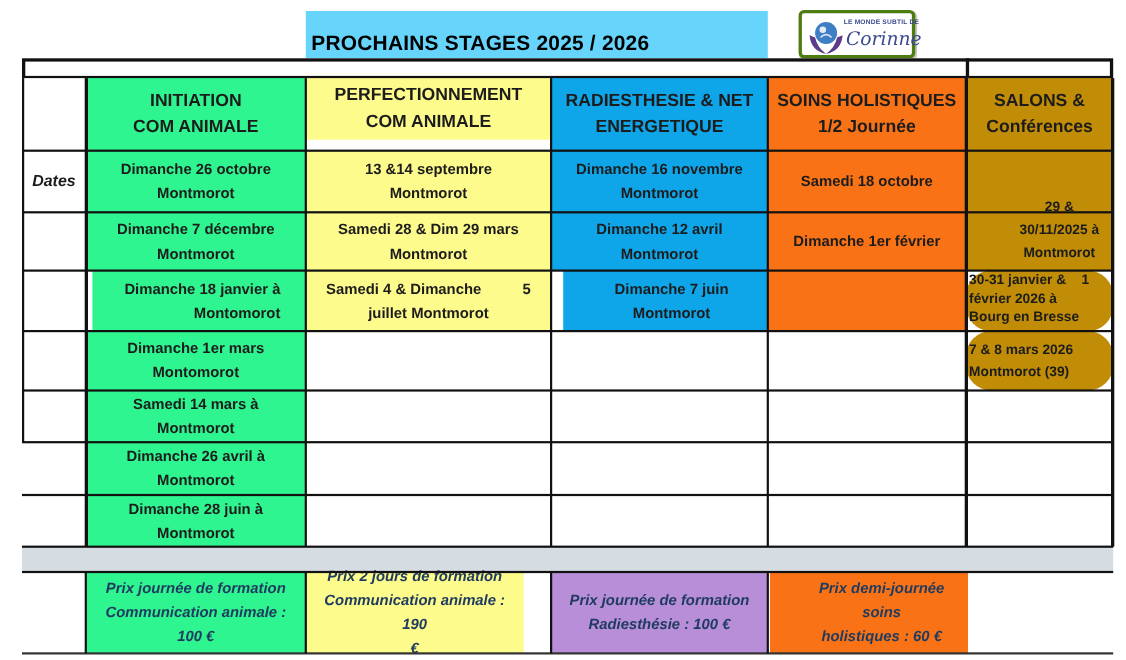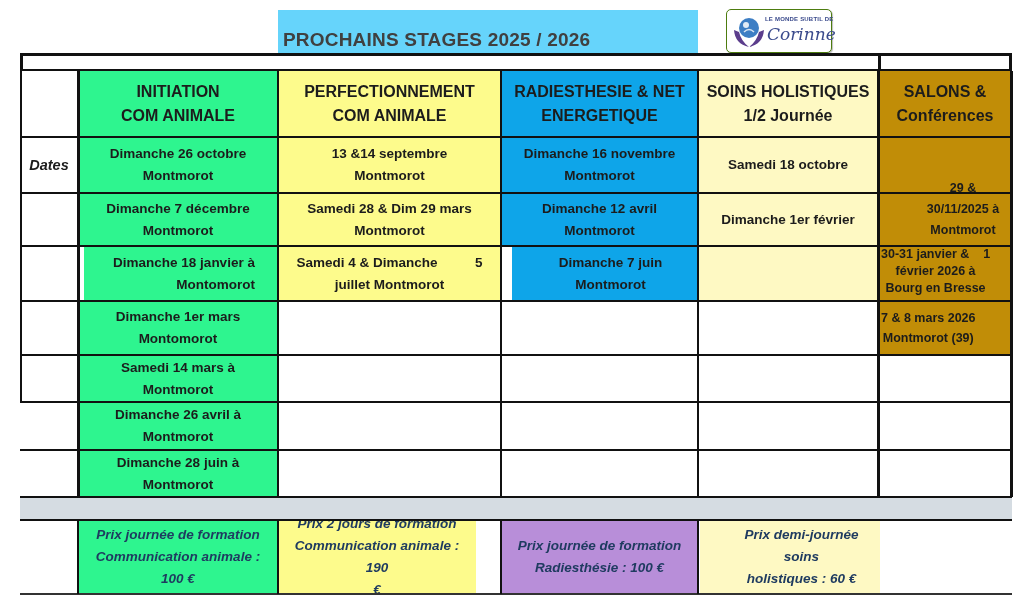--- a/index.html
+++ b/index.html
@@ -5,26 +5,26 @@
   * { box-sizing: border-box; margin: 0; padding: 0; }
   html, body { width: 1024px; height: 600px; background: #ffffff; overflow: hidden; }
   body { position: relative; font-family: "Liberation Sans", "DejaVu Sans", sans-serif; color: #1a1a1a; }
 
   .banner {
     position: absolute; left: 278px; top: 10px; width: 420px; height: 43px;
     background: #66d4fb;
   }
   .banner-title {
     position: absolute; left: 5px; bottom: 2px;
-    font-size: 19px; font-weight: bold; color: #404040; letter-spacing: 0.2px;
+    font-size: 19px; font-weight: bold; color: #000000; letter-spacing: 0.2px;
     white-space: nowrap;
   }
   .logo {
     position: absolute; left: 726px; top: 9px; width: 106px; height: 44px;
-    border: 1px solid #4d7c0f; border-radius: 5px; background: #fff;
+    border: 3px solid #4d7c0f; border-radius: 5px; background: #fff;
     box-shadow: 1px 1px 1px rgba(0,0,0,0.25);
   }
   .logo-emblem { position: absolute; left: 5px; top: 4px; width: 34px; height: 36px; }
   .logo-top {
     position: absolute; left: 38px; top: 6px; font-size: 6px; font-weight: bold;
     color: #3a4a8c; letter-spacing: 0.2px; white-space: nowrap;
   }
   .logo-name {
     position: absolute; left: 40px; top: 14px; font-family: "DejaVu Serif", serif;
     font-style: italic; font-size: 17px; color: #3a4a8c; white-space: nowrap;
@@ -38,29 +38,29 @@
 
   .cell {
     position: absolute; display: flex; align-items: center; justify-content: center;
     text-align: center; font-weight: bold; font-size: 13.5px; line-height: 22px;
     color: #1c1c1c; padding: 0 4px; white-space: pre-line;
   }
   .hdr { font-size: 16px; line-height: 24px; }
   .green { background: #2ef58f; }
   .yellow { background: #fdfb8c; }
   .purple { background: #0ea5e9; }
-  .pink { background: #fef9c3; }
+  .pink { background: #f97316; }
   .gold { background: #c18d07; }
   .white { background: #ffffff; }
   .grey { background: #d5dce2; }
   .purple2 { background: #b88ed9; }
 
   .price { font-style: italic; color: #1f3b60; font-size: 13.5px; line-height: 22px; }
 
-  .left-align { justify-content: flex-start; text-align: center; padding-left: 3px; }
+  .left-align { justify-content: flex-start; text-align: left; padding-left: 3px; border-radius: 23px; }
 
   .hline { position: absolute; height: 2px; background: #111; }
   .vline { position: absolute; width: 2px; background: #111; }
 
   .dates-label { font-style: italic; font-weight: bold; font-size: 14.5px; }
 </style>
 </head>
 <body>
 
 <div class="banner">
@@ -79,21 +79,21 @@
   <div class="logo-name">Corinne</div>
 </div>
 
 <div class="topbar">
   <div class="topbar-divider"></div>
 </div>
 
 <div class="cell white" style="left:20px;top:71px;width:58px;height:66px;"></div>
 <div class="cell hdr green" style="left:78px;top:71px;width:200px;height:66px;">INITIATION
 COM ANIMALE</div>
-<div class="cell hdr yellow" style="left:278px;top:71px;width:223px;height:66px;">PERFECTIONNEMENT
+<div class="cell hdr yellow" style="left:278px;top:71px;width:223px;height:56px;">PERFECTIONNEMENT
 COM ANIMALE</div>
 <div class="cell hdr purple" style="left:501px;top:71px;width:197px;height:66px;">RADIESTHESIE &amp; NET
 ENERGETIQUE</div>
 <div class="cell hdr pink" style="left:698px;top:71px;width:180px;height:66px;">SOINS HOLISTIQUES
 1/2 Journée</div>
 <div class="cell hdr gold" style="left:878px;top:71px;width:134px;height:66px;">SALONS &amp;
 Conférences</div>
 
 <div class="cell white dates-label" style="left:20px;top:137px;width:58px;height:56px;">Dates</div>
 

